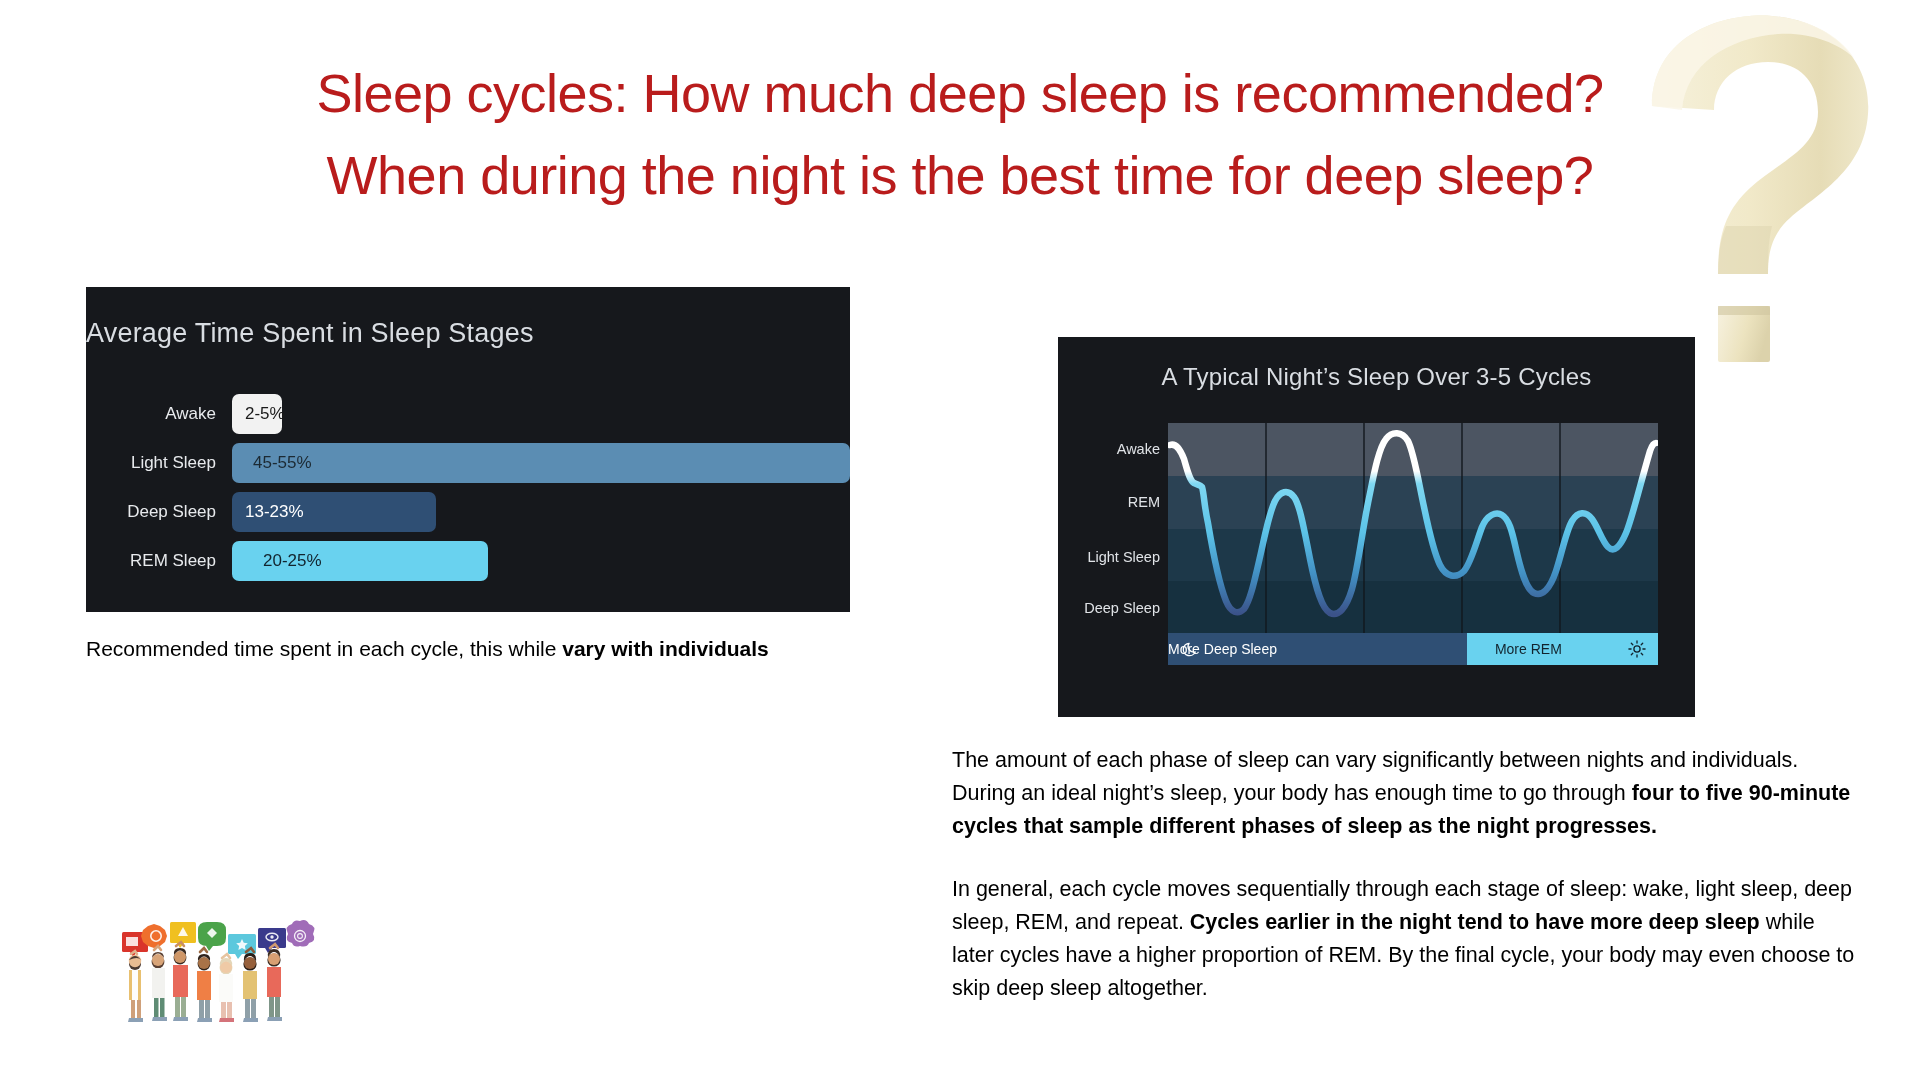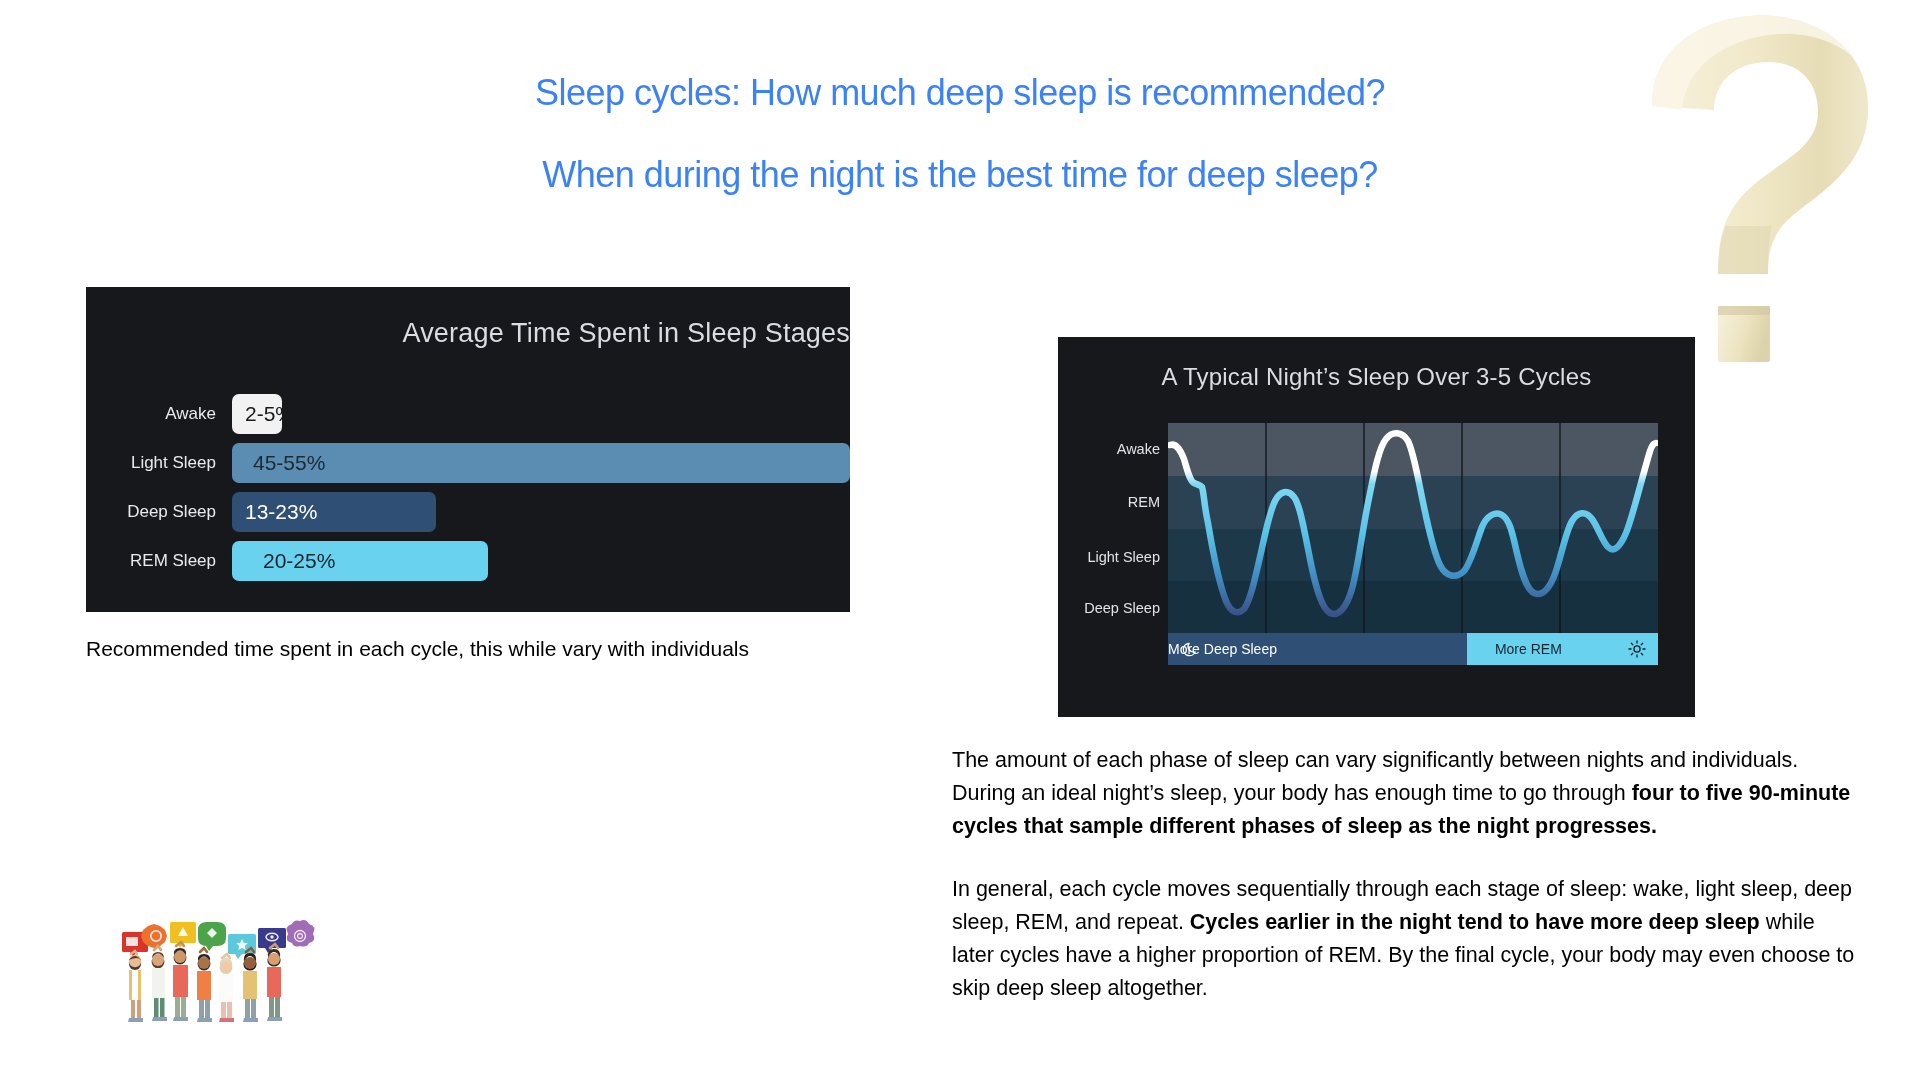--- a/index.html
+++ b/index.html
@@ -19,25 +19,25 @@
   
   #title-block {
     position: absolute;
     left: 0;
     top: 52px;
     width: 1920px;
     text-align: center;
     z-index: 5;
   }
   .title-line {
-    font-size: 36px;
+    font-size: 54px;
     font-weight: 400;
     line-height: 82px;
     letter-spacing: -0.5px;
-    color: #3b82f6;
+    color: #b91c1c;
     white-space: nowrap;
   }
 
   
   #question-mark {
     position: absolute;
     left: 1632px;
     top: 6px;
     width: 260px;
     height: 390px;
@@ -51,21 +51,21 @@
     top: 287px;
     width: 764px;
     height: 325px;
     background: #16181c;
     z-index: 3;
   }
   #bar-panel-title {
     position: absolute;
     left: 0; top: 31px;
     width: 764px;
-    text-align: right;
+    text-align: left;
     font-size: 27px;
     font-weight: 300;
     color: #d9dde2;
     letter-spacing: 0.2px;
   }
   #bar-rows {
     position: absolute;
     left: 0; top: 102px;
     width: 764px;
   }
@@ -94,37 +94,37 @@
     position: absolute;
     left: 0; top: 0;
     height: 40px;
     border-radius: 7px;
     display: flex;
     align-items: center;
     box-sizing: border-box;
     padding-left: 13px;
   }
   .bar-value {
-    font-size: 21px;
+    font-size: 17px;
     font-weight: 400;
     white-space: nowrap;
   }
 
   
   #bar-caption {
     position: absolute;
     left: 86px;
     top: 634px;
     width: 820px;
     font-size: 21px;
     line-height: 30px;
     color: #000000;
     z-index: 4;
   }
-  #bar-caption b { font-weight: 400; margin-top: 9px; }
+  #bar-caption b { font-weight: 700; margin-top: 9px; }
 
   
   #hypno-panel {
     position: absolute;
     left: 1058px;
     top: 337px;
     width: 637px;
     height: 380px;
     background: #16181c;
     z-index: 3;

